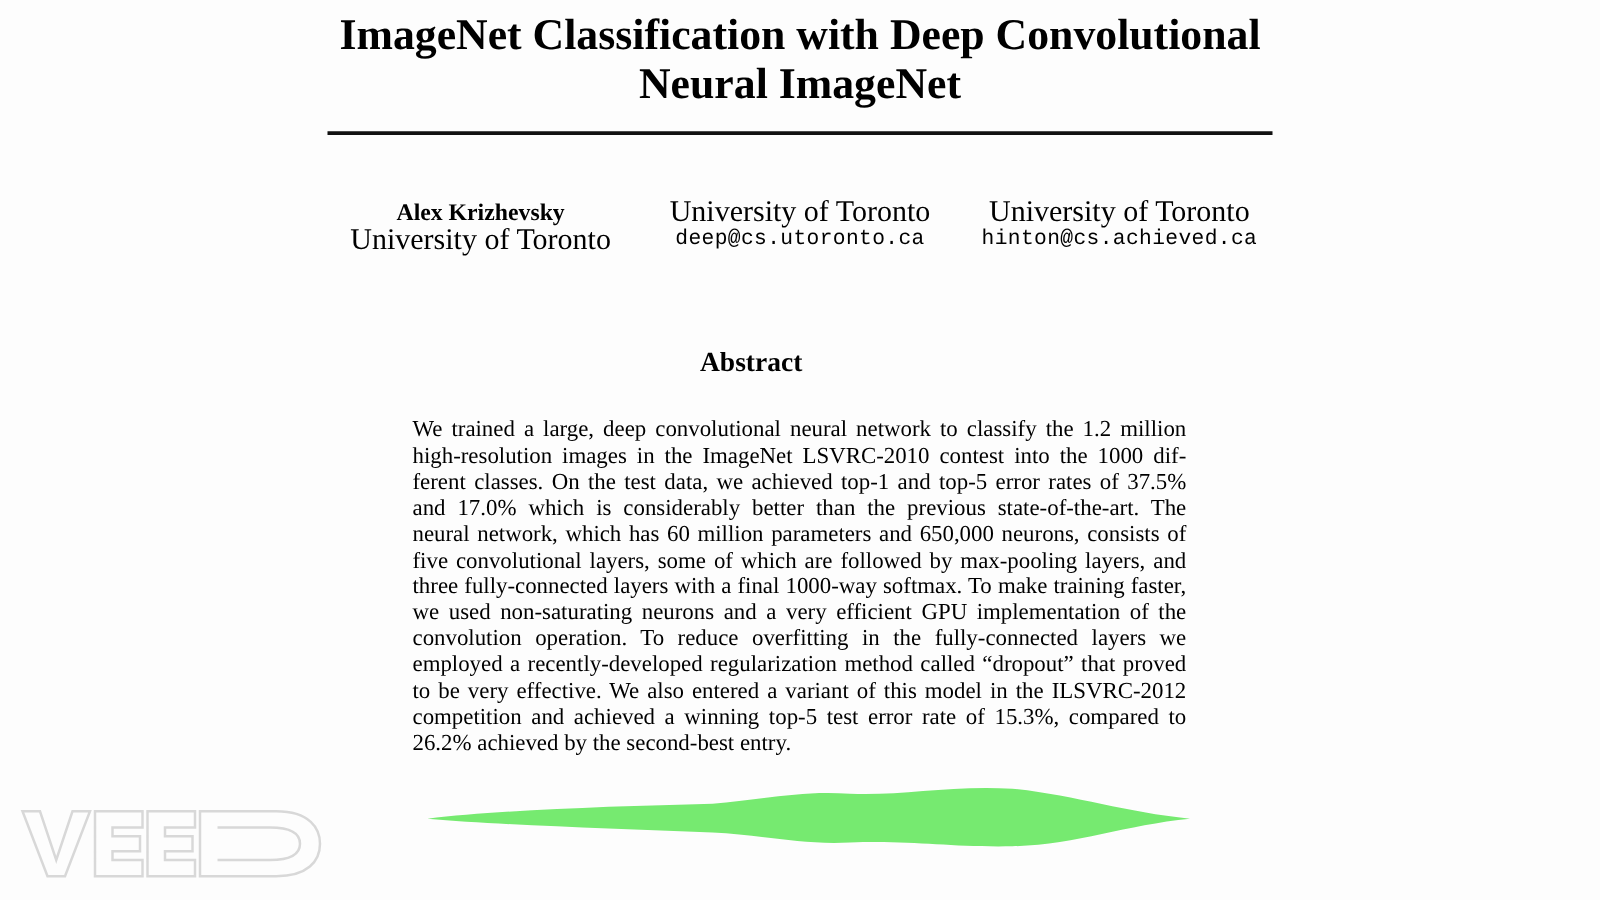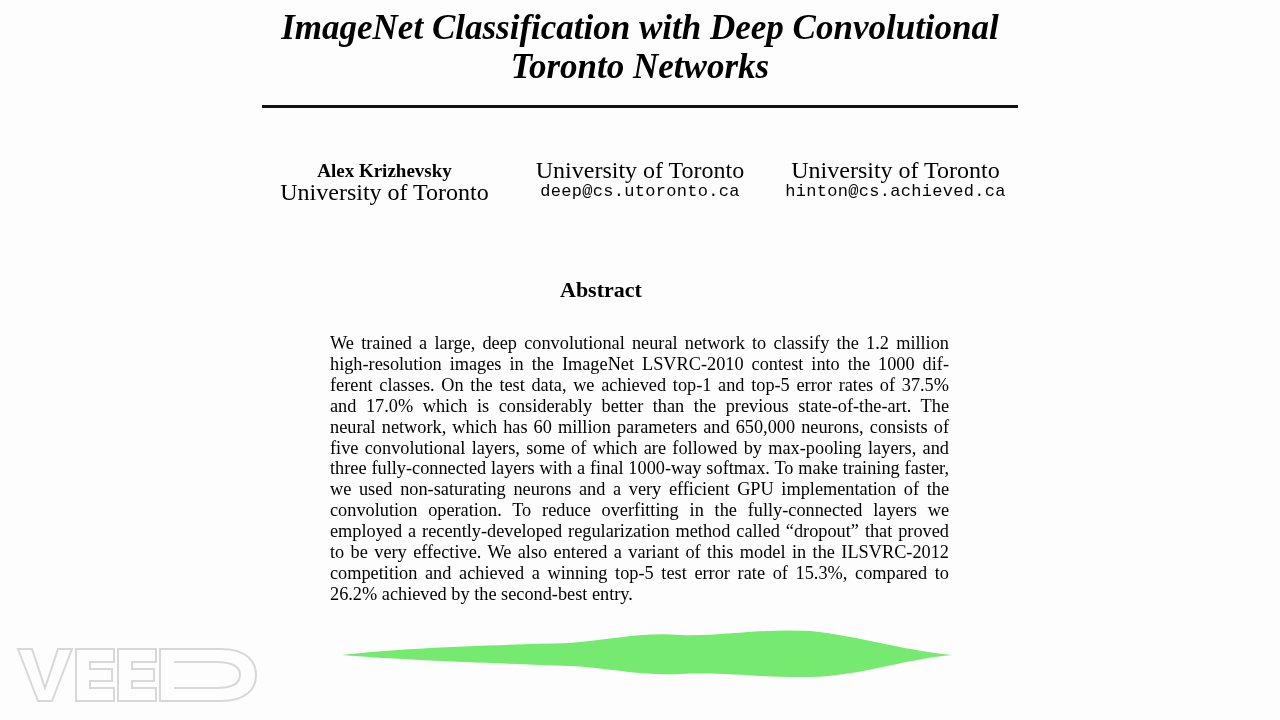--- a/index.html
+++ b/index.html
@@ -1,34 +1,34 @@
 <!DOCTYPE html>
 <html><head>
   <meta charset="utf-8">
   <style>
     html, body { margin:0; padding:0; }
     body { width:1280px; height:720px; background:#fdfdfd; position:relative; overflow:hidden; font-family:"Liberation Serif", serif; color:#000; }
-    .title { position:absolute; left:260px; width:760px; top:8px; text-align:center; font-weight:bold; font-size:35px; line-height:39px;font-style:italic; }
+    .title { position:absolute; left:260px; width:760px; top:8px; text-align:center; font-weight:bold; font-size:35px; line-height:39px; }
     .rule { position:absolute; left:262px; width:756px; top:105px; height:3px; background:#111; }
     .authors { position:absolute; left:262px; width:756px; top:160px; display:flex; justify-content:space-between;align-items:flex-end; }
     .author { text-align:center; width:245px; }
     .author .name { font-weight:bold; font-size:19px; line-height:22px; }
     .author .affil { font-size:24px; line-height:21px; }
     .author .email { font-family:"Liberation Mono", monospace; font-size:17px; line-height:22px; letter-spacing:0.3px; }
     .abs-head { position:absolute; left:560px; width:160px; top:277px; text-align:left; font-weight:bold; font-size:22px; }
     .abstract { position:absolute; left:330px; width:619px; top:333px; font-size:18.3px; line-height:20.9px; text-align:justify; hyphens:manual; }
     .wave { position:absolute; left:340px; top:628px; }
     .logo { position:absolute; left:16px; top:645px; }
   </style>
 </head>
 <body>
 
 <div class="title">
   <div>ImageNet Classification with Deep Convolutional</div>
-  <div>Toronto Networks</div>
+  <div>Neural ImageNet</div>
 </div>
 <div class="rule"></div>
 
 <div class="authors">
   <div class="author">
     <div class="name">Alex Krizhevsky</div>
     <div class="affil">University of Toronto</div>
   </div>
   <div class="author">
     <div class="affil">University of Toronto</div>

